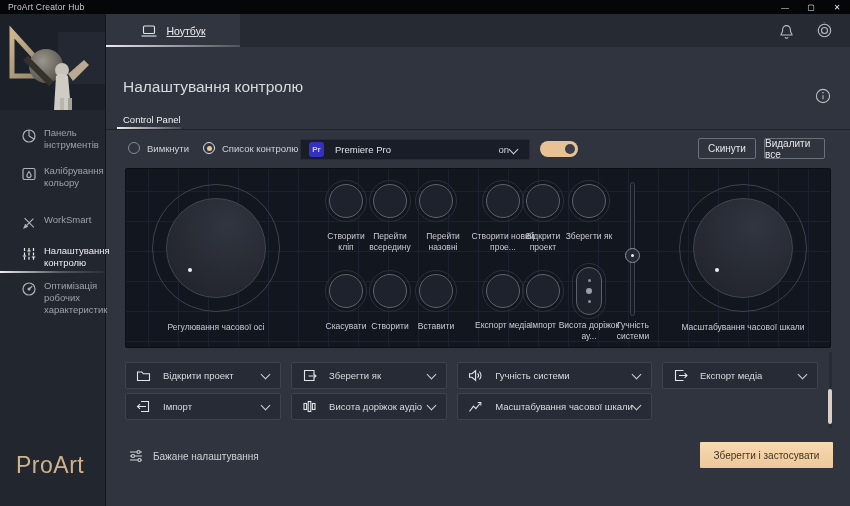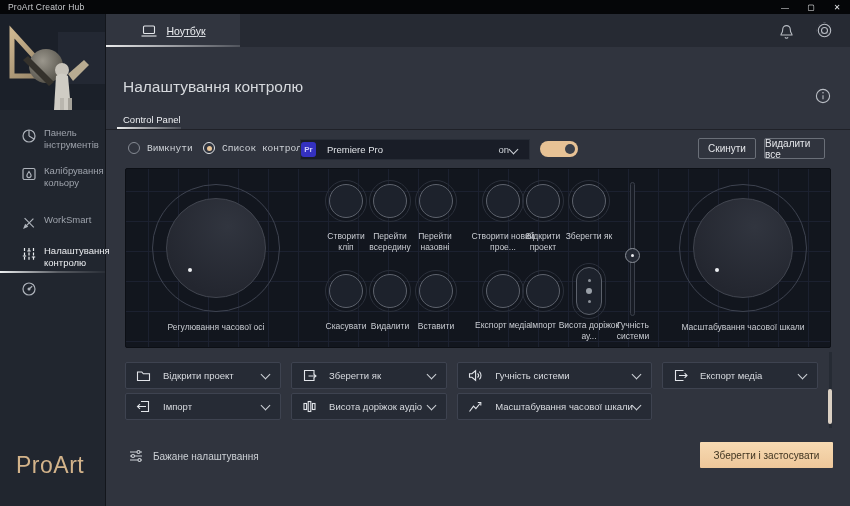--- a/index.html
+++ b/index.html
@@ -48,26 +48,26 @@
   #cp-underline{position:absolute;left:12px;top:113px;width:64px;height:2px;
       background:linear-gradient(90deg,rgba(255,255,255,.9),rgba(255,255,255,.12));}
   #cp-divider{position:absolute;left:0;top:115px;width:745px;height:1px;background:rgba(0,0,0,.35);}
 
   
   #toolbar{position:absolute;left:0;top:124px;width:745px;height:24px;}
   .radio{position:absolute;display:flex;align-items:center;gap:7px;top:4px;}
   .radio .r-circle{width:12px;height:12px;border-radius:50%;border:1.5px solid #858a93;box-sizing:border-box;}
   .radio.checked .r-circle{border-color:#dfe2e6;display:flex;align-items:center;justify-content:center;}
   .radio.checked .r-circle::after{content:"";width:5px;height:5px;border-radius:50%;background:#e9c597;}
-  .radio .r-label{font-size:9.5px;color:#cfd3d8;font-family:Liberation Mono, monospace;}
+  .radio .r-label{font-size:9.5px;color:#cfd3d8;}
   #radio-disable{left:23px;}
   #radio-applist{left:98px;}
   #app-dropdown{position:absolute;left:195px;top:1px;width:230px;height:21px;background:#191d27;
       border:1px solid #272c36;box-sizing:border-box;display:flex;align-items:center;}
-  #pr-badge{width:15px;height:15px;margin-left:0;border-radius:3px;background:#3431c0;
+  #pr-badge{width:15px;height:15px;margin-left:8px;border-radius:3px;background:#3431c0;
       display:flex;align-items:center;justify-content:center;font-size:8px;color:#cfcdfa;font-weight:bold;}
   #app-name{margin-left:11px;font-size:9.5px;color:#dfe2e6;}
   #app-state{position:absolute;right:20px;font-size:9.5px;color:#cfd3d8;}
   .chev{width:6px;height:6px;border-right:1.4px solid #cfd3d9;border-bottom:1.4px solid #cfd3d9;
         transform:rotate(45deg);margin-top:-3px;}
   #app-dropdown .chev{position:absolute;right:12px;top:9px;}
   #app-toggle{position:absolute;left:435px;top:3px;width:38px;height:16px;border-radius:8px;
       background:#e7c295;}
   #app-toggle .knob{position:absolute;right:3px;top:3px;width:10px;height:10px;border-radius:50%;background:#3c4049;}
   .ghost-btn{position:absolute;top:0;height:21px;border:1px solid #6a6f78;border-radius:2px;
@@ -197,20 +197,21 @@
       <span class="n-label">Налаштування контролю</span>
     </div>
     <div id="nav-underline"></div>
 
     <div class="nav-item" style="top:266px">
       <svg class="n-icon" width="16" height="16" viewBox="0 0 16 16" fill="none" stroke="#aeb3bb" stroke-width="1.2">
         <circle cx="8" cy="8" r="6"></circle>
           <path d="M8 8 L11.2 5.2"></path>
           <circle cx="8" cy="8" r="0.9" fill="#aeb3bb"></circle>
       </svg>
+      <span class="n-label">Оптимізація робочих характеристик</span>
     </div>
 
     <div id="proart-logo">ProArt</div>
   </div>
 
   <div id="main">
 
     <div id="header-strip">
       <div id="device-tab">
         <svg width="18" height="16" viewBox="0 0 18 16" fill="none" stroke="#e3e5e9" stroke-width="1.1">
@@ -280,27 +281,27 @@
             <span class="dot"></span>
           </div>
       </div>
       <div class="panel-label" style="left:532px;top:153px;width:170px">Масштабування часової шкали</div>
 
       <div class="cbtn" style="left:203px;top:15px"></div>
       <div class="cbtn" style="left:247px;top:15px"></div>
       <div class="cbtn" style="left:293px;top:15px"></div>
       <div class="panel-label" style="left:193px;top:62px;width:54px">Створити кліп</div>
       <div class="panel-label" style="left:237px;top:62px;width:54px">Перейти всередину</div>
-      <div class="panel-label" style="left:282px;top:62px;width:54px">Перейти назовні</div>
+      <div class="panel-label" style="left:290px;top:62px;width:54px">Перейти назовні</div>
 
       <div class="cbtn" style="left:203px;top:105px"></div>
       <div class="cbtn" style="left:247px;top:105px"></div>
       <div class="cbtn" style="left:293px;top:105px"></div>
       <div class="panel-label" style="left:190px;top:152px;width:60px">Скасувати</div>
-      <div class="panel-label" style="left:234px;top:152px;width:60px">Видалити</div>
+      <div class="panel-label" style="left:234px;top:152px;width:60px">Створити</div>
       <div class="panel-label" style="left:280px;top:152px;width:60px">Вставити</div>
 
       <div class="cbtn" style="left:360px;top:15px"></div>
       <div class="cbtn" style="left:400px;top:15px"></div>
       <div class="cbtn" style="left:446px;top:15px"></div>
       <div class="panel-label" style="left:345px;top:62px;width:64px">Створити новий прое...</div>
       <div class="panel-label" style="left:386px;top:62px;width:62px">Відкрити проект</div>
       <div class="panel-label" style="left:432px;top:62px;width:62px">Зберегти як</div>
 
       <div class="cbtn" style="left:360px;top:105px"></div>

